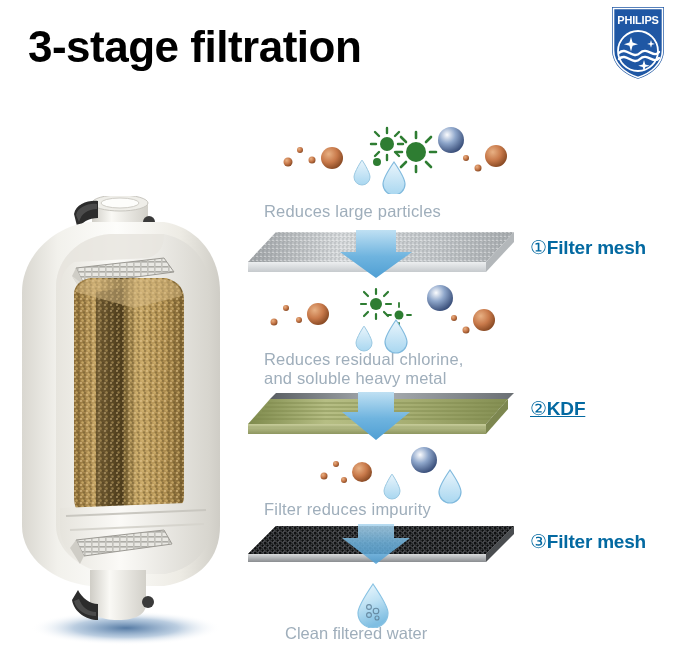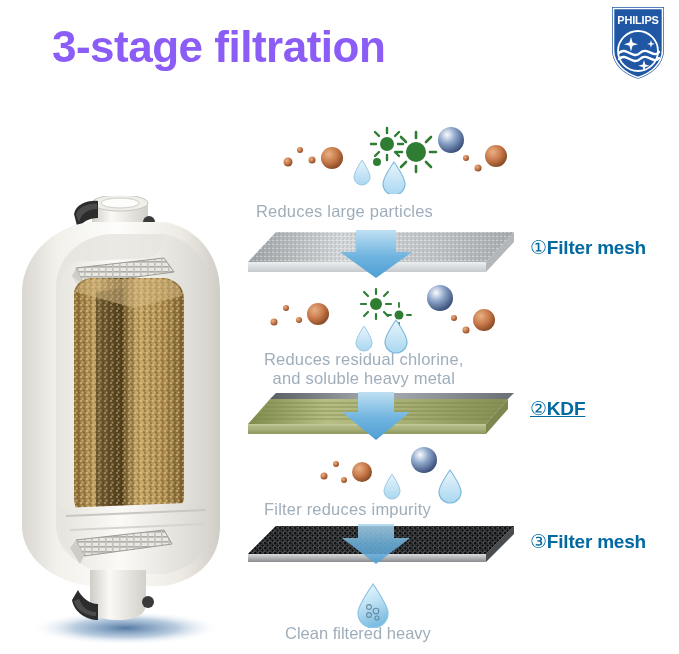--- a/index.html
+++ b/index.html
@@ -11,23 +11,22 @@
     position:relative;
     width:679px;height:654px;
     background:#ffffff;
     overflow:hidden;
   }
 
   
   #title{
     position:absolute;left:28px;top:22px;
     font-size:44px;font-weight:700;letter-spacing:-0.5px;
-    color:#8b5cf6;
+    color:#000000;
     white-space:nowrap;
-    margin-left:24px;
   }
   #philips-logo{
     position:absolute;right:12px;top:4px;
     width:58px;height:78px;
   }
 
   
   #cartridge{
     position:absolute;left:14px;top:196px;
     width:226px;height:452px;
@@ -53,25 +52,25 @@
   .stage-label{
     position:absolute;
     font-size:19px;font-weight:700;
     color:#0369a1;
     white-space:nowrap;
     letter-spacing:-.2px;
   }
   .stage-label .circnum{font-weight:400;}
 
   
-  #cap1{left:12px;top:80px;}
+  #cap1{left:20px;top:80px;}
   #slab1{top:108px;}
   #lab1{left:286px;top:114px;}
 
-  #cap2{left:20px;top:68px;text-align:center;}
+  #cap2{left:20px;top:68px;}
   #slab2{top:110px;}
   #lab2{left:286px;top:115px;text-decoration:underline;}
 
   #cap3{left:20px;top:58px;}
   #slab3{top:82px;}
   #lab3{left:286px;top:88px;}
 
   
   #final-drop{position:absolute;left:355px;top:583px;width:36px;height:45px;}
   #final-caption{
@@ -424,15 +423,15 @@
     </defs>
     <path d="M18,1 C18,1 3,23 3,30 a15,15 0 0,0 30,0 C33,23 18,1 18,1 Z" fill="url(#bigdrop)" stroke="#88C2E3" stroke-width="1.2"></path>
     <g fill="none" stroke="#5C7E96" stroke-width="1.1" opacity=".85">
       <circle cx="14" cy="24" r="2.4"></circle>
         <circle cx="21" cy="28" r="2.8"></circle>
       <circle cx="14" cy="32" r="2.4"></circle>
         <circle cx="22" cy="35" r="2"></circle>
     </g>
   </svg>
 
-  <div id="final-caption">Clean filtered heavy</div>
+  <div id="final-caption">Clean filtered water</div>
 
 </div>
 
 </body></html>

